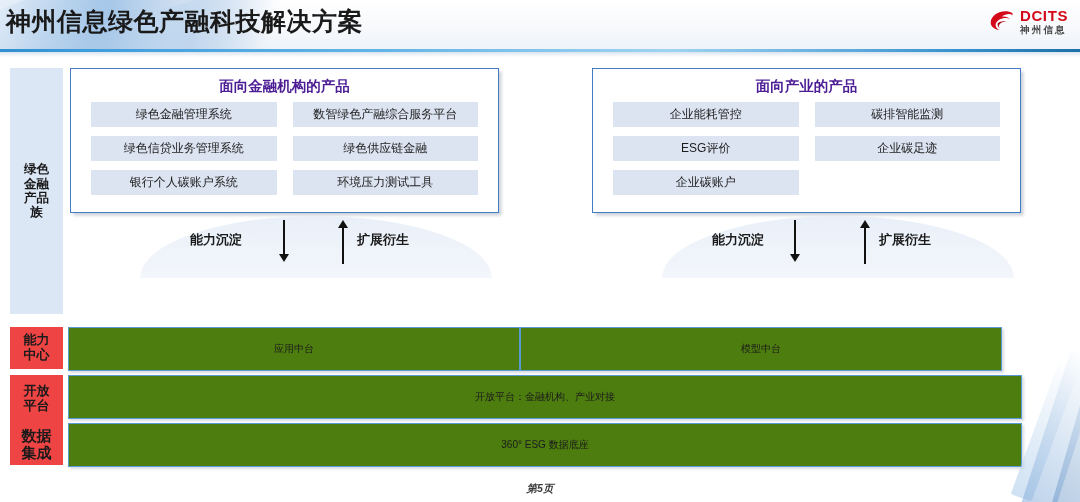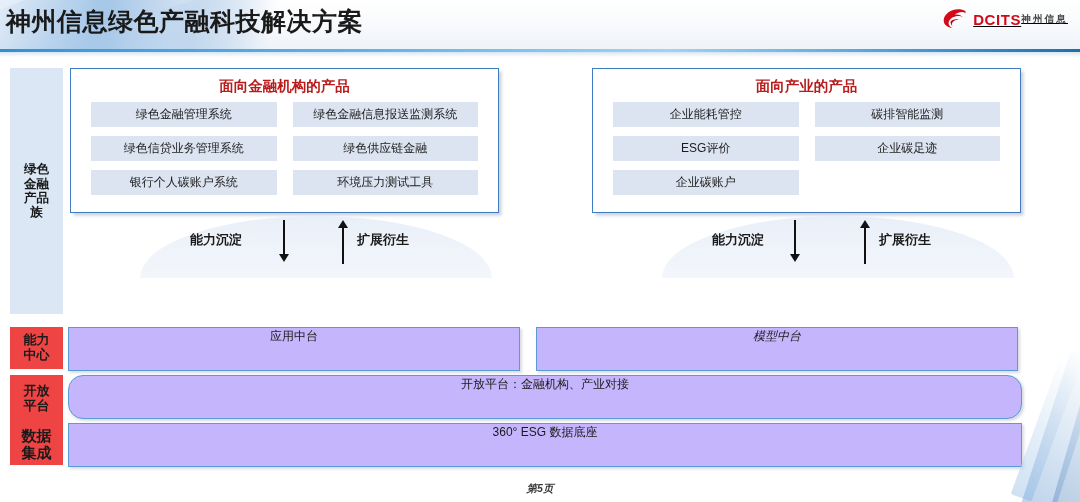--- a/index.html
+++ b/index.html
@@ -24,21 +24,21 @@
   .sw3{left:20px;top:10px;width:290px;height:90px;
        background:linear-gradient(118deg,rgba(255,255,255,0) 18%,rgba(190,215,240,.6) 52%,rgba(255,255,255,0) 80%);
        transform:rotate(-15deg);}
   .sw4{left:-30px;top:-90px;width:420px;height:180px;
        background:linear-gradient(124deg,rgba(255,255,255,0) 30%,rgba(90,140,200,.28) 55%,rgba(255,255,255,0) 72%);
        transform:rotate(-20deg);}
   .title{position:absolute;left:6px;top:5px;font-size:25px;font-weight:bold;color:#1a1a1a;
     letter-spacing:.5px;white-space:nowrap;}
   .logo{position:absolute;right:12px;top:8px;display:flex;align-items:center;gap:5px;}
   .logo-mark{width:26px;height:22px;}
-  .logo-txt{display:flex;line-height:1;text-decoration:underline;}
+  .logo-txt{display:flex;flex-direction:column;line-height:1;}
   .logo-en{font-size:15px;font-weight:bold;color:#d3091a;letter-spacing:.6px;}
   .logo-cn{font-size:9.5px;font-weight:bold;color:#444;letter-spacing:2.2px;margin-top:2px;}
   .hdr-rule{position:absolute;left:0;top:49px;width:1080px;height:3px;
     background:linear-gradient(90deg,#2f8fd0 0%,#3e9ddb 8%,#62b4e6 35%,#9fd3f1 62%,#3a93cf 88%,#1d6fa8 100%);}
   .hdr-rule-sh{position:absolute;left:0;top:52px;width:1080px;height:5px;
     background:linear-gradient(180deg,rgba(150,180,210,.35),rgba(255,255,255,0));}
 
   
   .ribbon{position:absolute;right:-30px;bottom:-20px;width:150px;height:190px;pointer-events:none;}
   .rb{position:absolute;border-radius:2px;}
@@ -58,21 +58,21 @@
   #side-ability{left:10px;top:327px;width:53px;height:42px;font-size:13px;}
   #side-open{left:10px;top:375px;width:53px;height:48px;font-size:13px;}
   #side-data{left:10px;top:423px;width:53px;height:42px;font-size:15px;}
 
   
   .prod-box{position:absolute;background:#ffffff;border:1.6px solid #3f7cc4;
     box-shadow:2.5px 2.5px 3px rgba(120,135,155,.38);}
   #box-fin{left:70px;top:68px;width:427px;height:143px;}
   #box-ind{left:592px;top:68px;width:427px;height:143px;}
   .prod-title{position:absolute;left:0;top:8px;width:100%;text-align:center;
-    font-size:14.5px;font-weight:bold;color:#b91c1c;}
+    font-size:14.5px;font-weight:bold;color:#4c1d95;}
   .prod-grid{position:absolute;left:20px;top:33px;right:20px;
     display:grid;grid-template-columns:1fr 1fr;gap:9px 16px;}
   .chip{background:#dce4f1;height:25px;display:flex;align-items:center;justify-content:center;
     font-size:12px;color:#1c1c1c;white-space:nowrap;}
 
   
   .hill{position:absolute;border-radius:50% 50% 0 0 / 100% 100% 0 0;
     background:linear-gradient(180deg,#e9eff8 0%,#eef3fa 45%,#f3f6fb 100%);}
   #hill-l{left:140px;top:216px;width:352px;height:62px;}
   #hill-r{left:662px;top:216px;width:352px;height:62px;}
@@ -96,26 +96,26 @@
   #arr-r-up{left:859px;top:220px;}
 
   
   #platform-bar{position:absolute;left:68px;top:274px;width:952px;height:38px;
     background:#4a7ec4;border:1px solid #3a6cae;
     display:flex;align-items:center;justify-content:center;
     color:#ffffff;font-size:14.5px;font-weight:bold;letter-spacing:.4px;
     box-shadow:1.5px 1.5px 2.5px rgba(110,125,145,.3);}
 
   
-  .layer-box{position:absolute;background:#c4b5fd;border:1.6px solid #5b9bd5;
-    display:flex;justify-content:center;
-    font-size:12px;color:#1b1b1b;box-shadow:1.5px 1.5px 2.5px rgba(125,140,160,.3);}
+  .layer-box{position:absolute;background:#4d7c0f;border:1.6px solid #5b9bd5;
+    display:flex;align-items:center;justify-content:center;
+    font-size:10px;color:#1b1b1b;box-shadow:1.5px 1.5px 2.5px rgba(125,140,160,.3);}
   #box-app{left:68px;top:327px;width:450px;height:42px;}
-  #box-model{left:536px;top:327px;width:480px;height:42px;font-style:italic;}
-  #box-open{left:68px;top:375px;width:952px;height:42px;border-radius:15px;}
+  #box-model{left:520px;top:327px;width:480px;height:42px;}
+  #box-open{left:68px;top:375px;width:952px;height:42px;}
   #box-data{left:68px;top:423px;width:952px;height:42px;}
 
   
   #page-footer{position:absolute;left:0;top:482px;width:1080px;text-align:center;
     font-size:10.5px;font-style:italic;font-weight:bold;color:#3a3a3a;}
 </style>
 </head>
 <body>
 
 <div class="slide">
@@ -154,21 +154,21 @@
     <span>开放<br>平台</span>
   </div>
   <div class="side-lab side-orange" id="side-data">
     <span>数据<br>集成</span>
   </div>
 
   <div class="prod-box" id="box-fin">
     <div class="prod-title">面向金融机构的产品</div>
     <div class="prod-grid">
       <div class="chip">绿色金融管理系统</div>
-      <div class="chip">绿色金融信息报送监测系统</div>
+      <div class="chip">数智绿色产融综合服务平台</div>
       <div class="chip">绿色信贷业务管理系统</div>
       <div class="chip">绿色供应链金融</div>
       <div class="chip">银行个人碳账户系统</div>
       <div class="chip">环境压力测试工具</div>
     </div>
   </div>
 
   <div class="prod-box" id="box-ind">
     <div class="prod-title">面向产业的产品</div>
     <div class="prod-grid">

